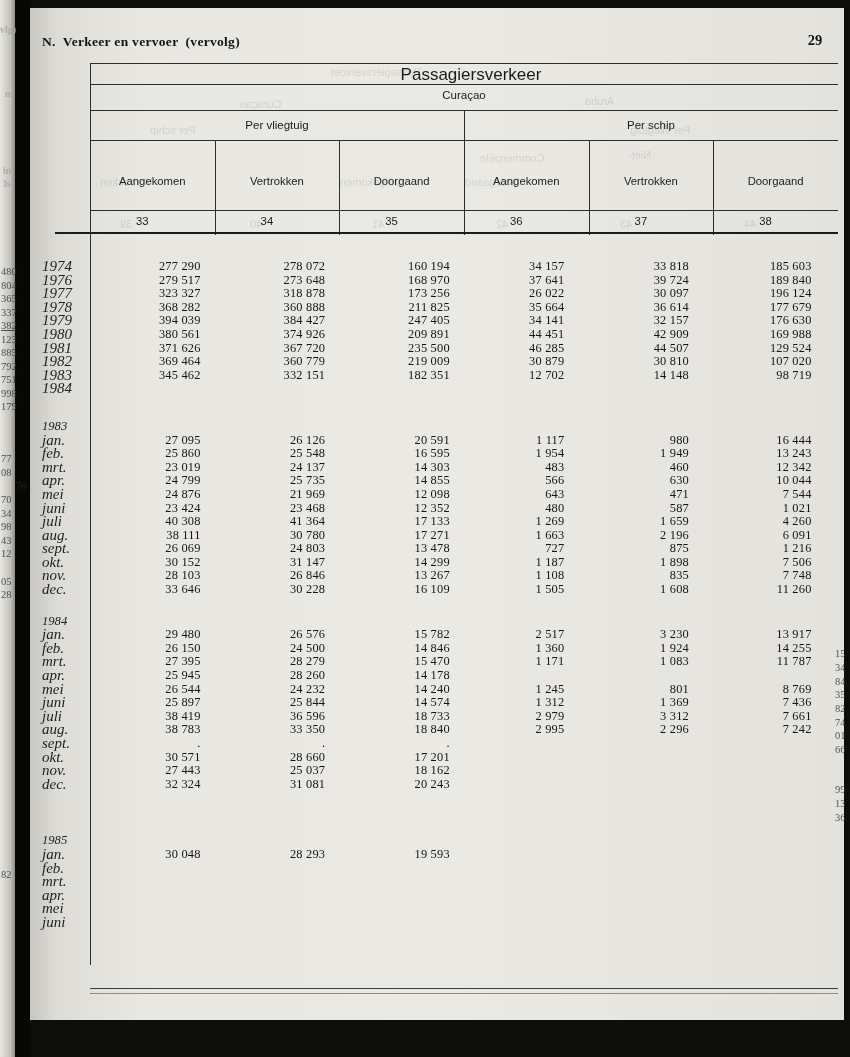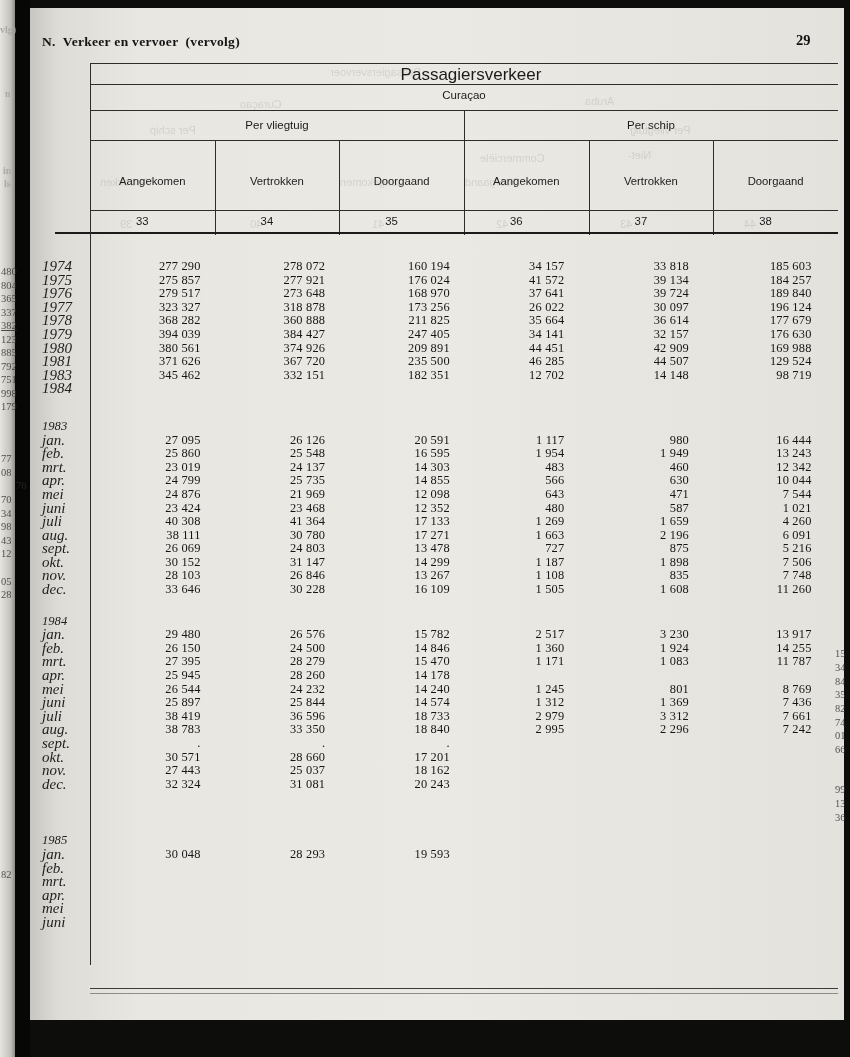--- a/index.html
+++ b/index.html
@@ -11,21 +11,21 @@
   .edge-sliver{position:absolute;left:0;top:0;width:15px;height:1057px;
     background:linear-gradient(90deg,#e6e5e0 0,#c2c1bc 70%,#8e8d88 100%);}
   .edge-gutter{position:absolute;left:15px;top:0;width:15px;height:1057px;background:#070706;}
   .page{
     position:absolute;left:30px;top:8px;width:814px;height:1012px;
     background:linear-gradient(90deg,#c7c6c1 0,#dddcd7 28px,#e8e7e2 110px,#eae9e4 420px,#e3e2dd 100%);
   }
   
   .pg-title{position:absolute;left:12px;top:26px;font-weight:bold;font-size:13.5px;
     letter-spacing:.3px;color:#141414;white-space:pre;}
-  .pg-num{position:absolute;left:766px;top:24px;width:38px;text-align:left;
+  .pg-num{position:absolute;left:766px;top:24px;width:38px;text-align:center;
     font-weight:bold;font-size:14.5px;color:#141414;}
   
   .rule{position:absolute;height:1px;background:#2d2d2a;}
   .vline{position:absolute;width:1px;background:#2d2d2a;}
   .thick-rule{position:absolute;left:25px;top:224px;width:783px;height:2px;background:#1b1b19;}
   .stub-line{position:absolute;left:60px;top:55px;width:1px;height:902px;background:#2d2d2a;}
   .bottom-rule-a{position:absolute;left:60px;top:980px;width:748px;height:1px;background:#3b3b37;}
   .bottom-rule-b{position:absolute;left:60px;top:985px;width:748px;height:1px;background:#8d8d86;}
   
   .hsans{font-family:"Liberation Sans",sans-serif;color:#1b1b1b;position:absolute;white-space:nowrap;}
@@ -106,29 +106,20 @@
         <div class="trow">
           <div class="stub">1974</div>
           <div class="val">277 290</div>
           <div class="val">278 072</div>
           <div class="val">160 194</div>
           <div class="val">34 157</div>
           <div class="val">33 818</div>
           <div class="val">185 603</div>
         </div>
         <div class="trow">
-          <div class="stub">1975</div>
-          <div class="val">275 857</div>
-          <div class="val">277 921</div>
-          <div class="val">176 024</div>
-          <div class="val">41 572</div>
-          <div class="val">39 134</div>
-          <div class="val">184 257</div>
-        </div>
-        <div class="trow">
           <div class="stub">1976</div>
           <div class="val">279 517</div>
           <div class="val">273 648</div>
           <div class="val">168 970</div>
           <div class="val">37 641</div>
           <div class="val">39 724</div>
           <div class="val">189 840</div>
         </div>
         <div class="trow">
           <div class="stub">1977</div>
@@ -169,20 +160,29 @@
         <div class="trow">
           <div class="stub">1981</div>
           <div class="val">371 626</div>
           <div class="val">367 720</div>
           <div class="val">235 500</div>
           <div class="val">46 285</div>
           <div class="val">44 507</div>
           <div class="val">129 524</div>
         </div>
         <div class="trow">
+          <div class="stub">1982</div>
+          <div class="val">369 464</div>
+          <div class="val">360 779</div>
+          <div class="val">219 009</div>
+          <div class="val">30 879</div>
+          <div class="val">30 810</div>
+          <div class="val">107 020</div>
+        </div>
+        <div class="trow">
           <div class="stub">1983</div>
           <div class="val">345 462</div>
           <div class="val">332 151</div>
           <div class="val">182 351</div>
           <div class="val">12 702</div>
           <div class="val">14 148</div>
           <div class="val">98 719</div>
         </div>
         <div class="trow">
           <div class="stub">1984</div>
@@ -270,21 +270,21 @@
           <div class="val">2 196</div>
           <div class="val">6 091</div>
         </div>
         <div class="trow">
           <div class="stub">sept.</div>
           <div class="val">26 069</div>
           <div class="val">24 803</div>
           <div class="val">13 478</div>
           <div class="val">727</div>
           <div class="val">875</div>
-          <div class="val">5 216</div>
+          <div class="val">1 216</div>
         </div>
         <div class="trow">
           <div class="stub">okt.</div>
           <div class="val">30 152</div>
           <div class="val">31 147</div>
           <div class="val">14 299</div>
           <div class="val">1 187</div>
           <div class="val">1 898</div>
           <div class="val">7 506</div>
         </div>

